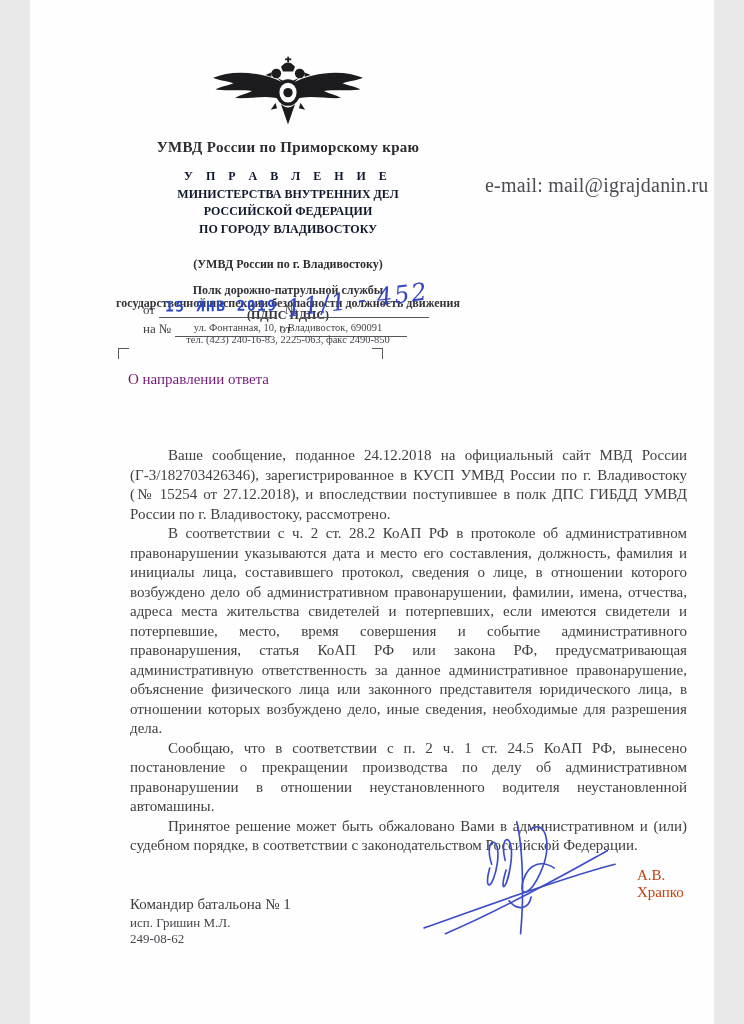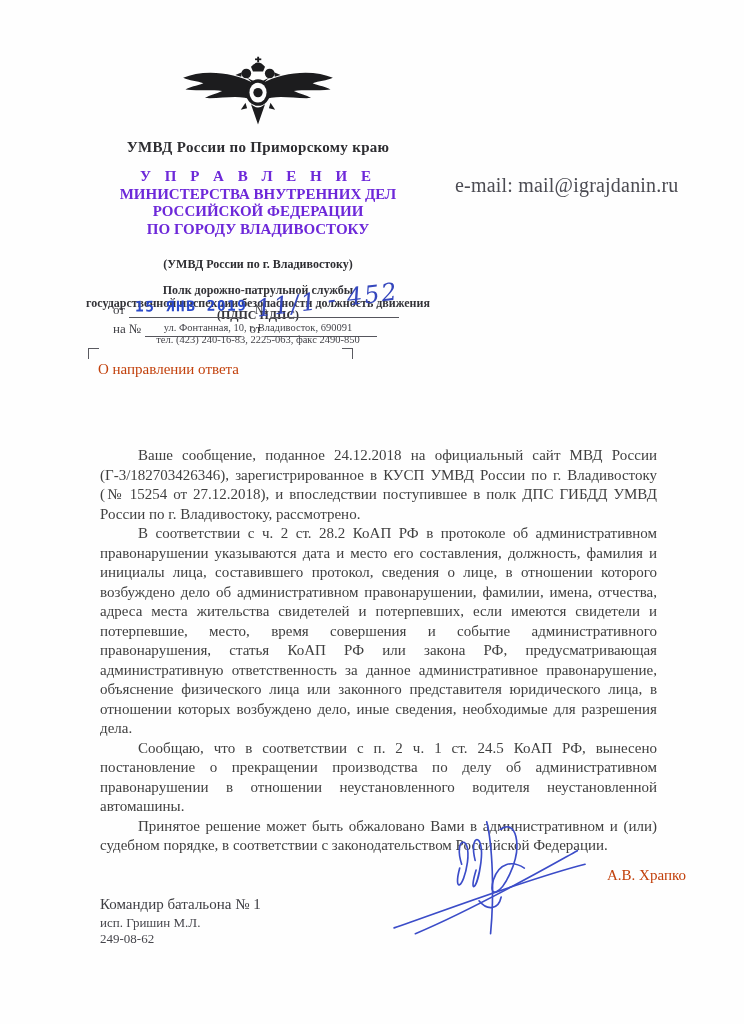--- a/index.html
+++ b/index.html
@@ -1,41 +1,41 @@
 <!DOCTYPE html>
 <html><head>
 <meta charset="utf-8">
 <style>
   * { margin: 0; padding: 0; box-sizing: border-box; }
   html, body { background: #e9e9e9; }
   body { font-family: "Liberation Serif", serif; }
   .page {
     position: relative;
-    width: 744px;
+    width: 684px;
     height: 1024px;
     background: #fefefe;
     margin: 0 auto;
     overflow: hidden;
     color: #3d3d42;
   }
 
   
   .letterhead {
     position: absolute;
     left: 78px; top: 55px;
     width: 360px;
     text-align: center;
   }
   .emblem { display: block; margin: 0 auto 8px auto; width: 156px; height: 76px; }
   .parent-org {
     font-size: 15px; font-weight: bold; color: #2d2d31; letter-spacing: .3px;
     margin-bottom: 12px;
   }
   .org-line {
-    font-size: 15px; font-weight: bold; color: #6d28d9; line-height: 17.5px;
+    font-size: 12px; font-weight: bold; color: #0f172a; line-height: 17.5px;
   }
   .org-line.spaced { letter-spacing: 5px; }
   .org-short {
     font-size: 12px; font-weight: bold; color: #2d2d31; margin-top: 19px; margin-bottom: 12px;
   }
   .division-line {
     font-size: 12px; font-weight: bold; color: #333338; line-height: 12.5px;
   }
   .addr-line {
     font-size: 10.5px; color: #44444a; line-height: 12px;
@@ -73,21 +73,21 @@
   .email-line {
     position: absolute; left: 455px; top: 174px;
     font-size: 20px; color: #4b4b52; letter-spacing: .2px;
   }
 
   
   .subject-block { position: absolute; left: 88px; top: 348px; width: 265px; height: 40px; }
   .corner { position: absolute; width: 11px; height: 11px; }
   .corner-left { left: 0; top: 0; border-left: 1.5px solid #5a5a60; border-top: 1.5px solid #5a5a60; }
   .corner-right { right: 0; top: 0; border-right: 1.5px solid #5a5a60; border-top: 1.5px solid #5a5a60; }
-  .subject-text { position: absolute; left: 10px; top: 13px; font-size: 15px; color: #c2410c; }
+  .subject-text { position: absolute; left: 10px; top: 23px; font-size: 15px; color: #701a75; }
 
   
   .body-text {
     position: absolute; left: 100px; top: 446px; width: 557px;
     font-size: 15px; line-height: 19.5px; color: #404040;
     text-align: justify;
   }
   .body-text p { text-indent: 38px; margin: 0; }
 
   

